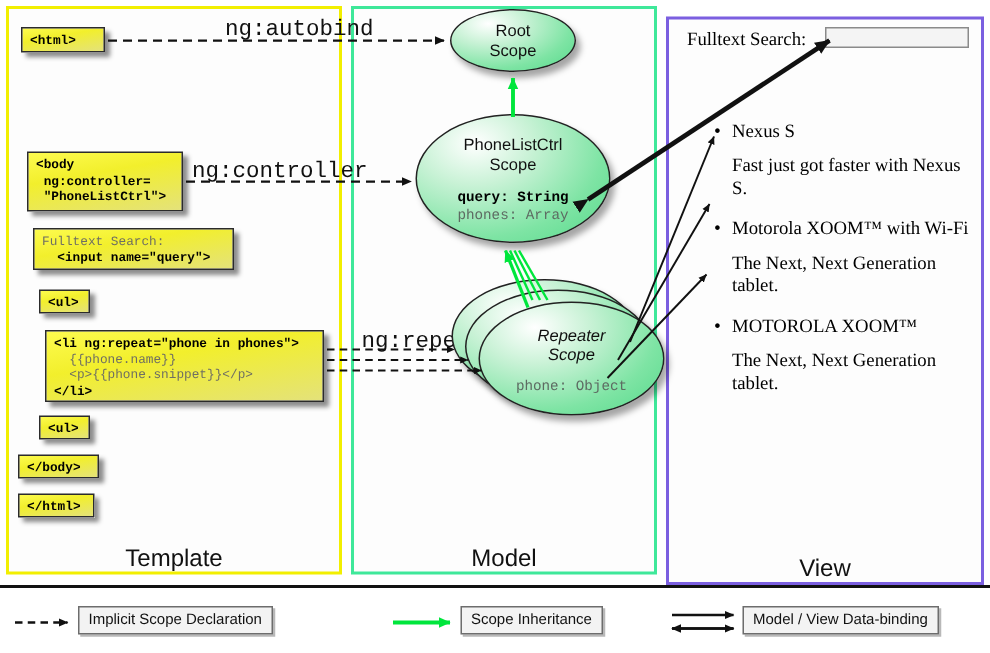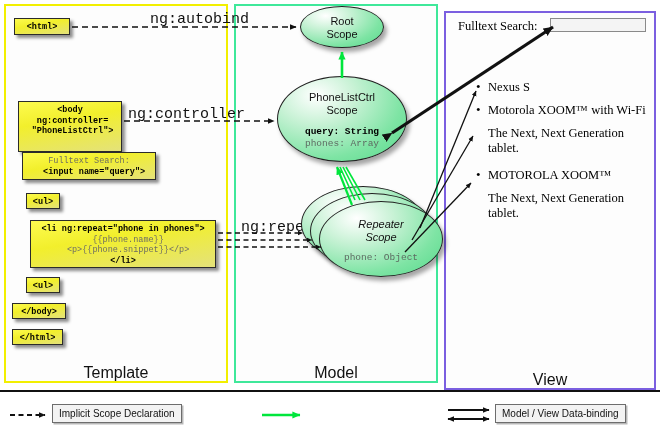--- a/index.html
+++ b/index.html
@@ -21,26 +21,26 @@
   .lbl-view {left:0; top:358px;}
 
   
   .codebox{position:absolute;box-sizing:border-box;
            border:1px solid #2b2b2b;
            background:linear-gradient(170deg,#fdfb4f 0%,#f2ef2c 38%,#e4e27a 100%);
            box-shadow:3px 3px 3px rgba(0,0,0,.45);
            font-family:"Liberation Mono","DejaVu Sans Mono",monospace;
            font-size:8.5px;line-height:10.5px;
            color:#6e6e63;
-           padding:3px 5px;white-space:pre;text-align:center;}
+           padding:3px 5px;white-space:pre;}
   .codebox b{color:#000;font-weight:bold;}
   .codebox .dim{color:#6e6e63;font-weight:normal;}
 
   .cb-html   {left:14px;  top:18px;  width:56px;  height:17px;}
-  .cb-body   {left:18px;  top:101px; width:104px; height:51px;}
+  .cb-body   {left:18px;  top:101px; width:104px; height:40px;}
   .cb-search {left:22px;  top:152px; width:134px; height:28px;}
   .cb-ul1    {left:26px;  top:193px; width:34px;  height:16px;}
   .cb-li     {left:30px;  top:220px; width:186px; height:48px;}
   .cb-ul2    {left:26px;  top:277px; width:34px;  height:16px;}
   .cb-bodyend{left:12px;  top:303px; width:54px;  height:16px;}
   .cb-htmlend{left:12px;  top:329px; width:51px;  height:16px;}
 
   
   .ellipse{position:absolute;border:1.6px solid #222;border-radius:50%;
            background:radial-gradient(ellipse at 30% 22%,#ffffff 0%,#c9f2d6 30%,#7ee4a4 68%,#54d98a 100%);
@@ -168,20 +168,21 @@
 
   <div class="view-inner">
     <div class="view-search-row">
       <span class="view-search-label">Fulltext Search:</span>
       <input class="view-input" type="text" value="" style="">
     </div>
 
     <div class="view-list">
       <div class="v-item">
         <div class="v-name">Nexus S</div>
+        <div class="v-snip">Fast just got faster with Nexus S.</div>
       </div>
       <div class="v-item">
         <div class="v-name">Motorola XOOM™  with Wi-Fi</div>
         <div class="v-snip">The Next, Next Generation tablet.</div>
       </div>
       <div class="v-item">
         <div class="v-name">MOTOROLA XOOM™</div>
         <div class="v-snip">The Next, Next Generation tablet.</div>
       </div>
     </div>
@@ -247,16 +248,17 @@
     <g>
       <line x1="448" y1="410" x2="489" y2="410" stroke="#111" stroke-width="1.8" marker-end="url(#ah-black)"></line>
       <line x1="489" y1="419" x2="448" y2="419" stroke="#111" stroke-width="1.8" marker-end="url(#ah-black)"></line>
       <line x1="448" y1="419" x2="489" y2="419" stroke="#111" stroke-width="1.8" marker-end="url(#ah-black)"></line>
     </g>
   </svg>
 
   <div class="legend-sep"></div>
   <div class="legend">
     <div class="lg-box lg1">Implicit Scope Declaration</div>
+    <div class="lg-box lg2">Scope Inheritance</div>
     <div class="lg-box lg3">Model / View Data-binding</div>
   </div>
 
 </div>
 
 </body></html>

